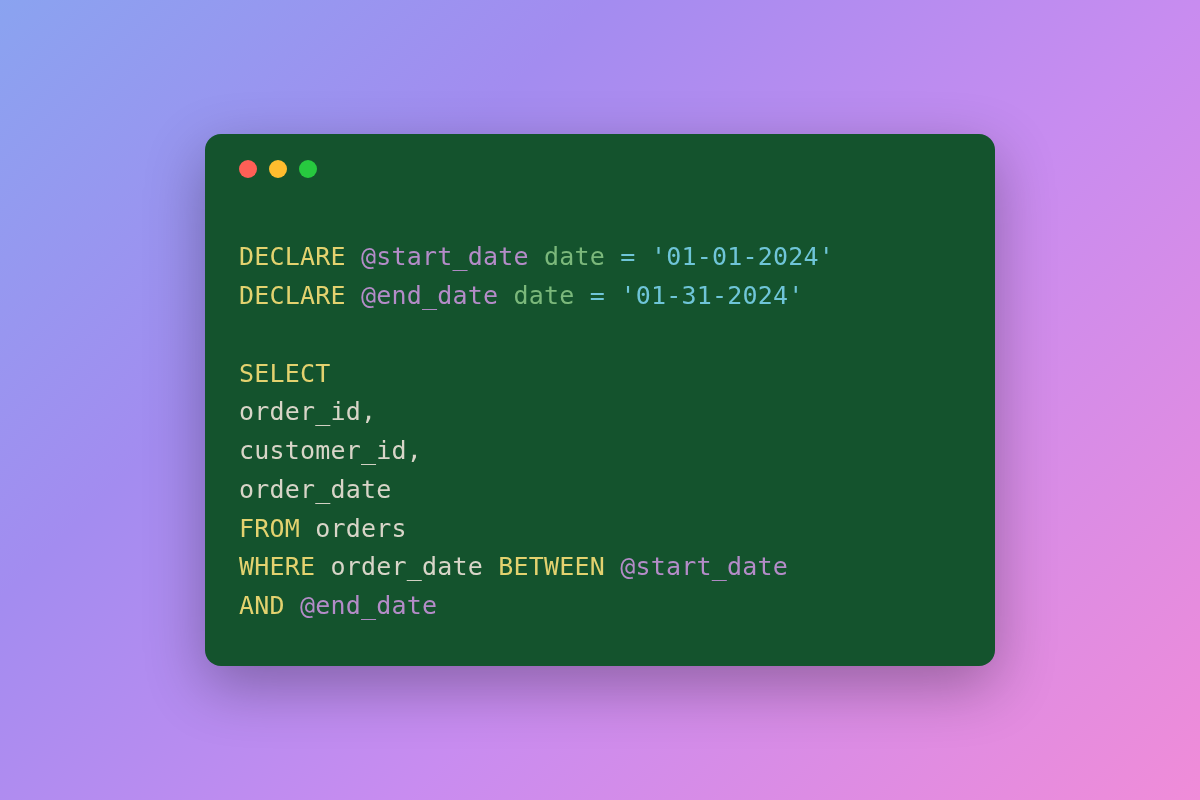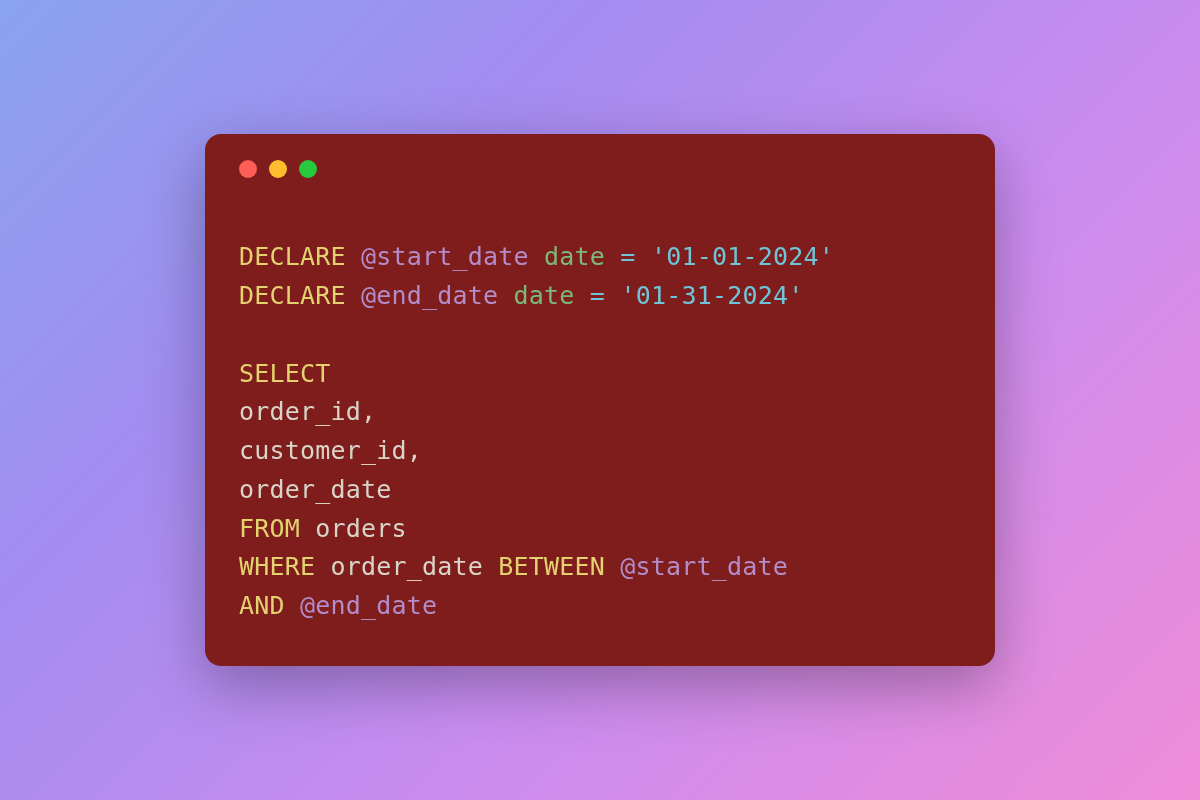--- a/index.html
+++ b/index.html
@@ -7,21 +7,21 @@
       width: 1200px;
       height: 800px;
       background: linear-gradient(135deg, #8aa3f0 0%, #a38cf0 30%, #c88cf0 60%, #f08cd8 100%);
       display: flex;
       align-items: center;
       justify-content: center;
       font-family: 'SF Mono', 'Menlo', 'Monaco', 'Consolas', monospace;
     }
     .window {
       width: 790px;
-      background: #7f1d1d;
+      background: #14532d;
       border-radius: 16px;
       box-shadow: 0 20px 60px rgba(0,0,0,0.3);
       padding: 26px 34px 40px 34px;
     }
     .traffic-lights {
       display: flex;
       gap: 12px;
       margin-bottom: 60px;
     }
     .dot {

